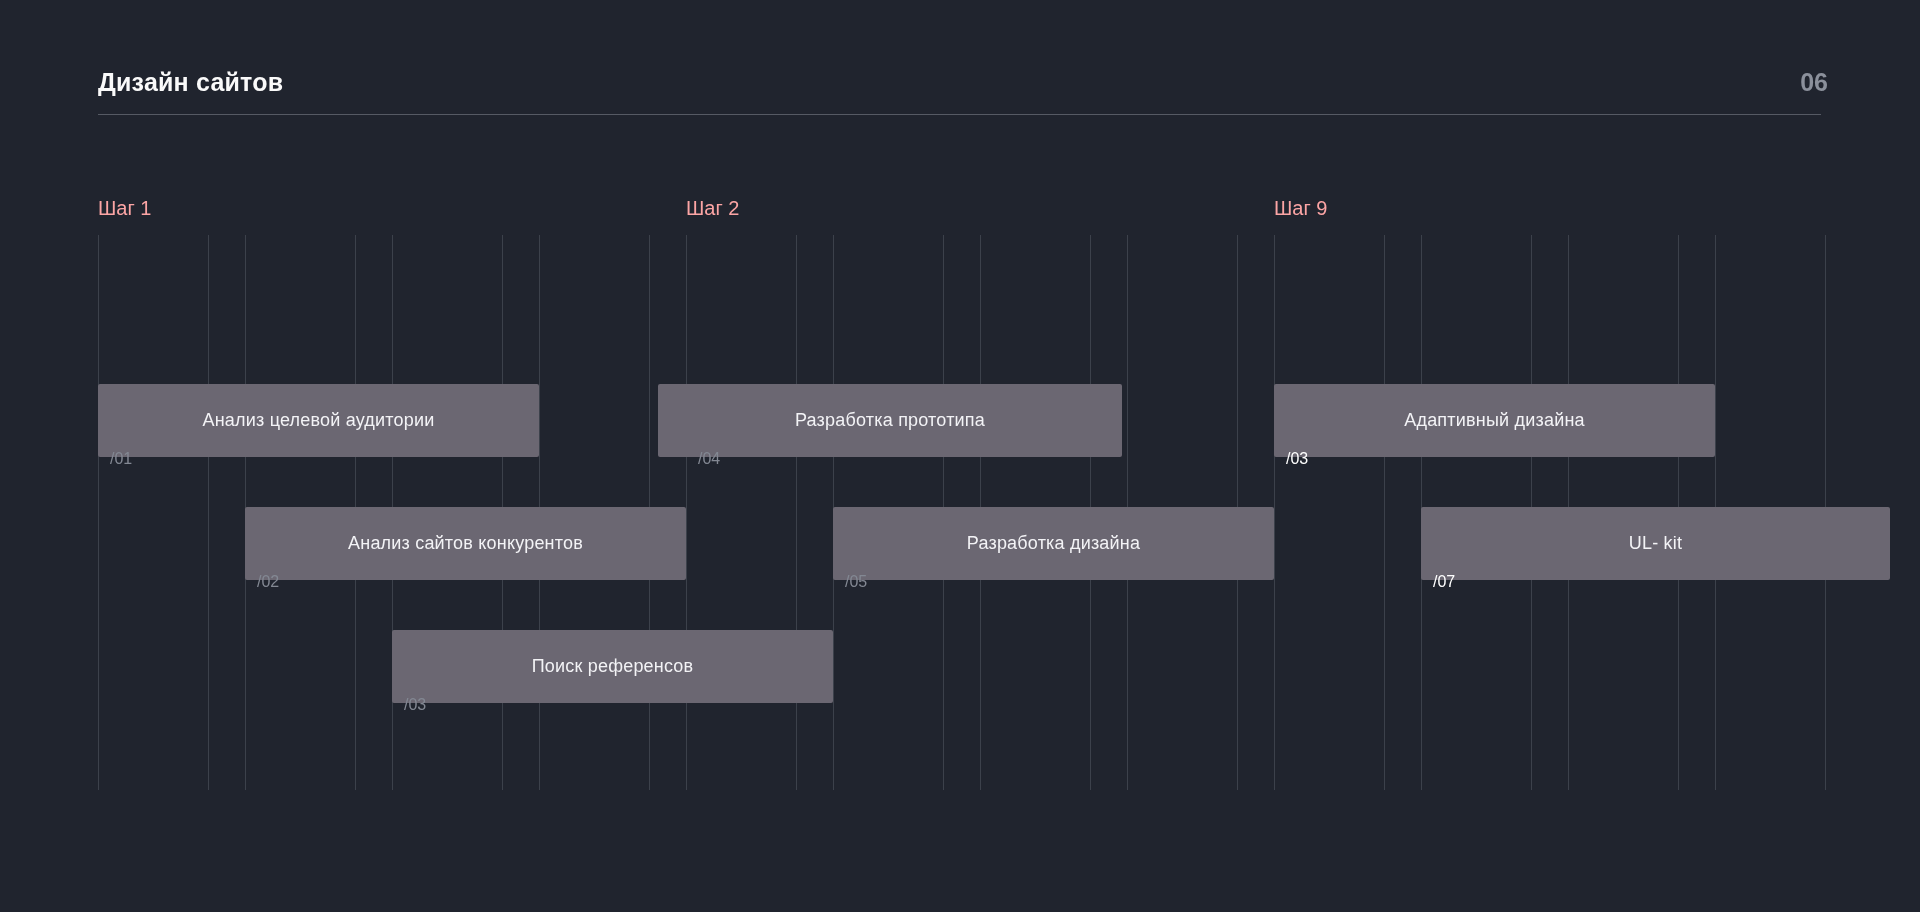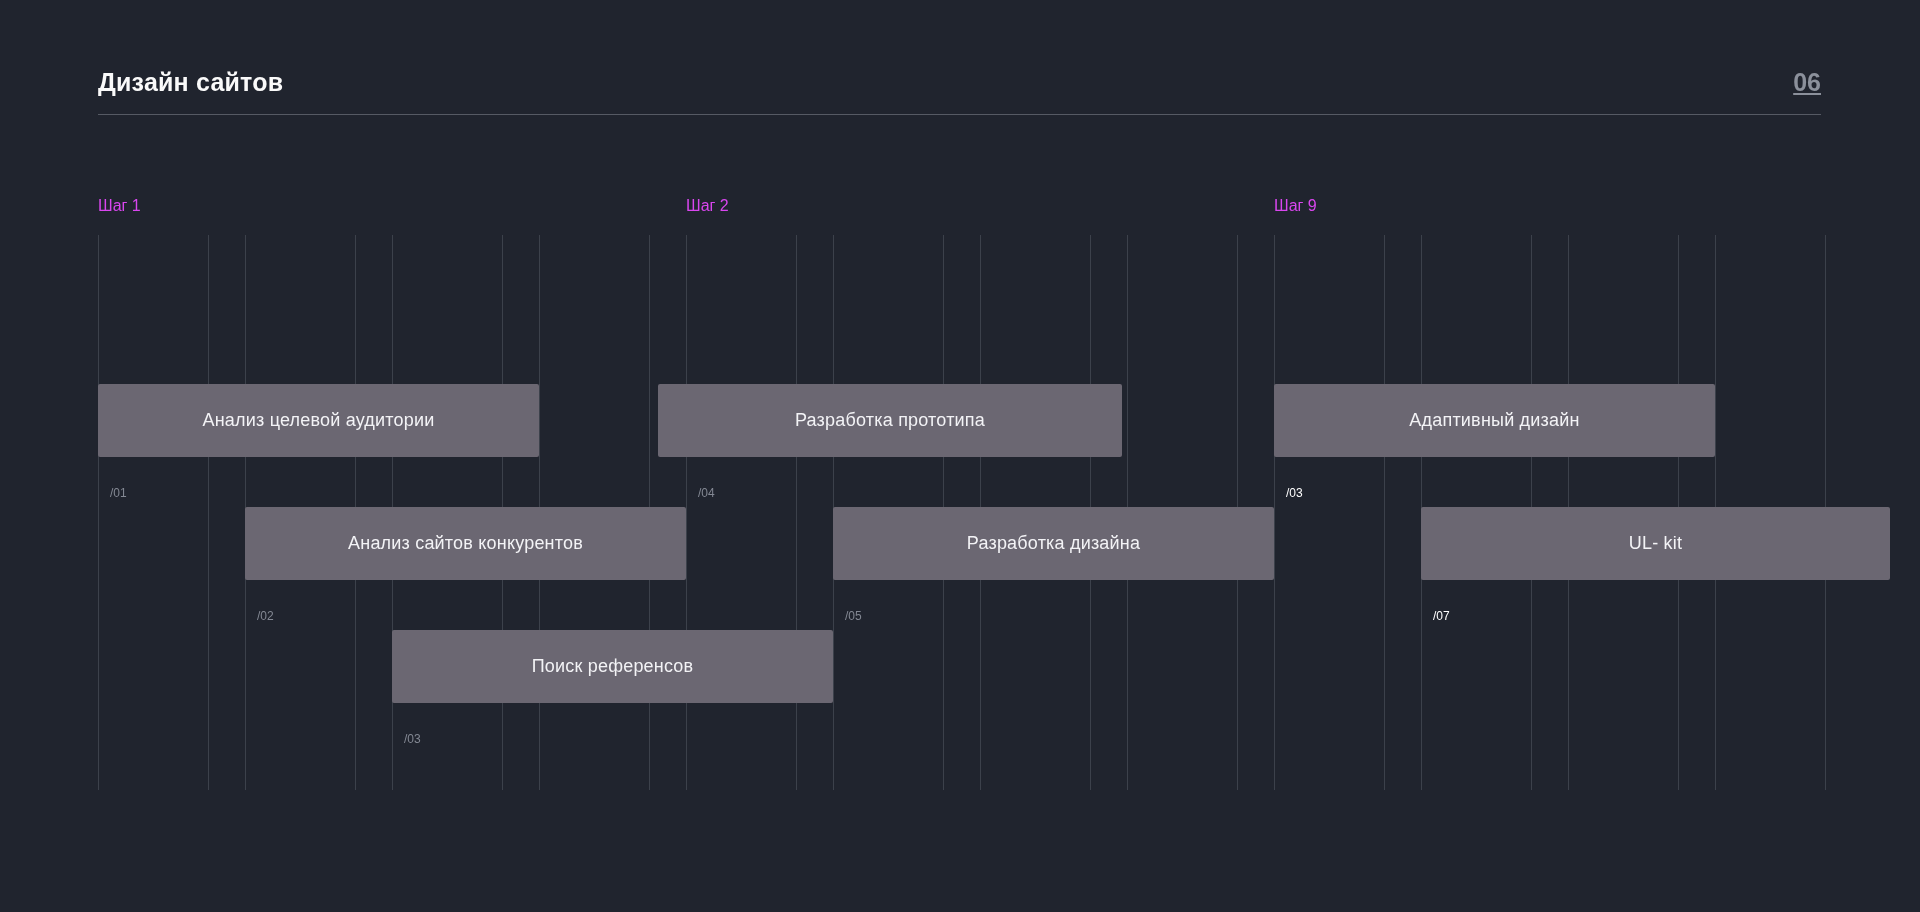--- a/index.html
+++ b/index.html
@@ -15,40 +15,39 @@
     position: absolute;
     left: 98px;
     top: 68px;
     font-size: 25px;
     font-weight: 700;
     color: #fafafa;
     letter-spacing: 0.2px;
   }
   .page-number {
     position: absolute;
-    right: 99px;
+    right: 92px;
     top: 68px;
     font-size: 25px;
     font-weight: 700;
     color: var(--page-number, #8b909b);
-    text-decoration: underline;
   }
   .header-rule {
     position: absolute;
     left: 98px;
     top: 114px;
     width: 1723px;
     height: 1px;
     background: #565a64;
   }
   .step-label {
     position: absolute;
     top: 197px;
-    font-size: 16px;
-    color: #d946ef;
+    font-size: 20px;
+    color: #fca5a5;
   }
   .gridline {
     position: absolute;
     top: 235px;
     height: 555px;
     width: 1px;
     background: var(--gridline, #3c414b);
   }
   .task-bar {
     position: absolute;
@@ -60,23 +59,22 @@
     justify-content: center;
     margin-top: 24px;
   }
   .task-label {
     font-size: 18px;
     color: #f3f3f6;
     letter-spacing: 0.2px;
   }
   .task-index {
     position: absolute;
-    font-size: 12px;
+    font-size: 16px;
     color: var(--index-muted, #838893);
-    margin-top: 36px;
   }
   .task-index.bright {
     color: var(--index-bright, #ffffff);
   }
 </style>
 </head>
 <body>
 
 <div>
   <div class="page-title">Дизайн сайтов</div>
@@ -128,21 +126,21 @@
       <div class="task-index" style="left: 404px; top: 696px;">/03</div>
       <div class="task-bar" style="left: 658px; top: 360px; width: 464px;">
         <span class="task-label">Разработка прототипа</span>
       </div>
       <div class="task-index" style="left: 698px; top: 450px;">/04</div>
       <div class="task-bar" style="left: 833px; top: 483px; width: 441px;">
         <span class="task-label">Разработка дизайна</span>
       </div>
       <div class="task-index" style="left: 845px; top: 573px;">/05</div>
       <div class="task-bar" style="left: 1274px; top: 360px; width: 441px;">
-        <span class="task-label">Адаптивный дизайн</span>
+        <span class="task-label">Адаптивный дизайна</span>
       </div>
       <div class="task-index bright" style="left: 1286px; top: 450px;">/03</div>
       <div class="task-bar" style="left: 1421px; top: 483px; width: 469px;">
         <span class="task-label">UL- kit</span>
       </div>
       <div class="task-index bright" style="left: 1433px; top: 573px;">/07</div>
     </div>
 </div>
 
 </body></html>

